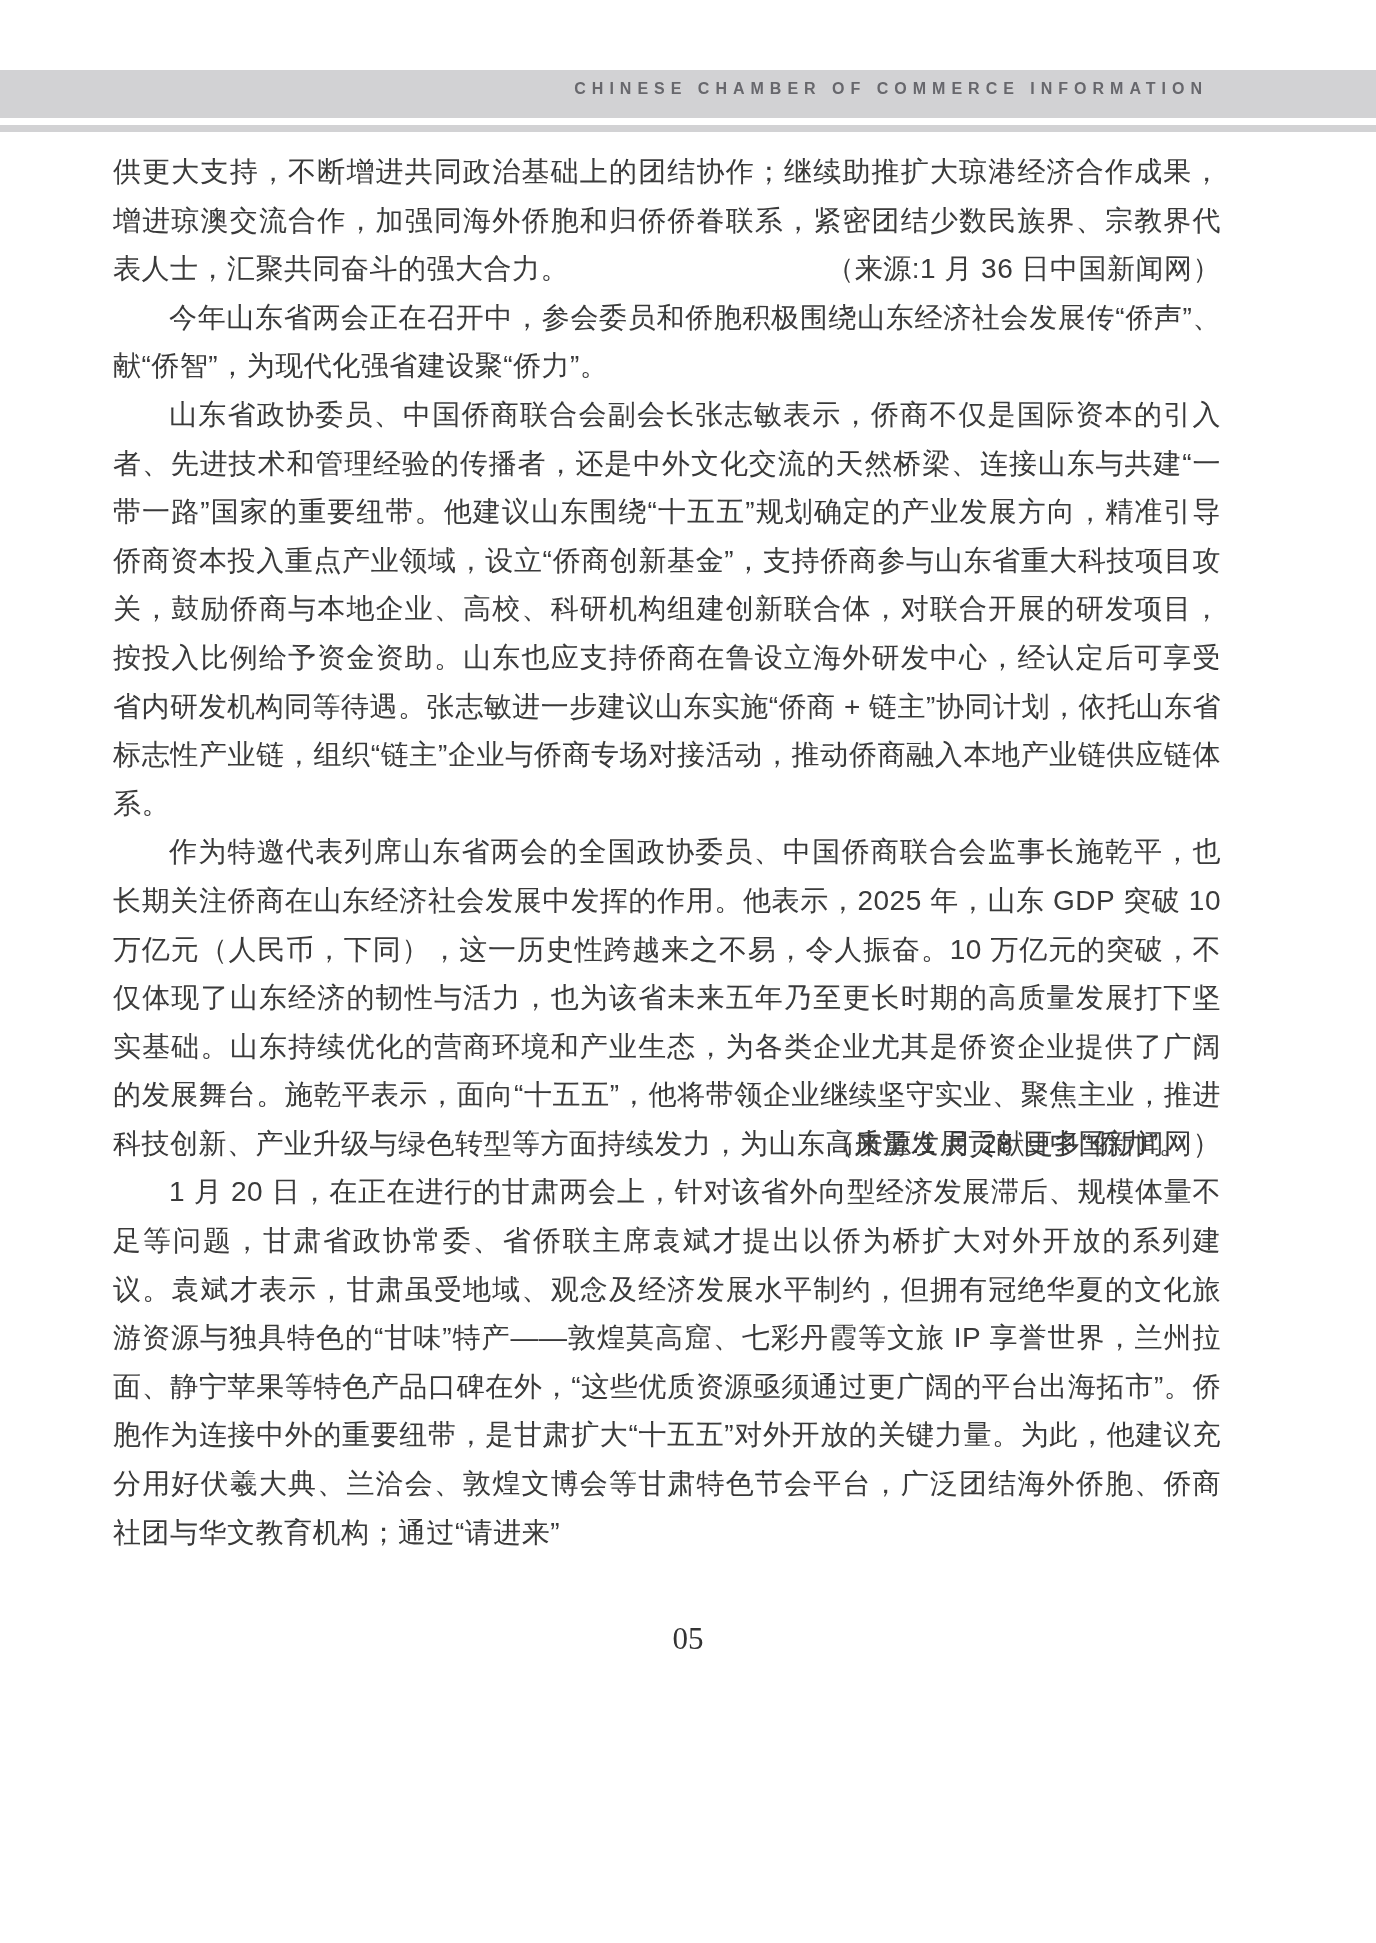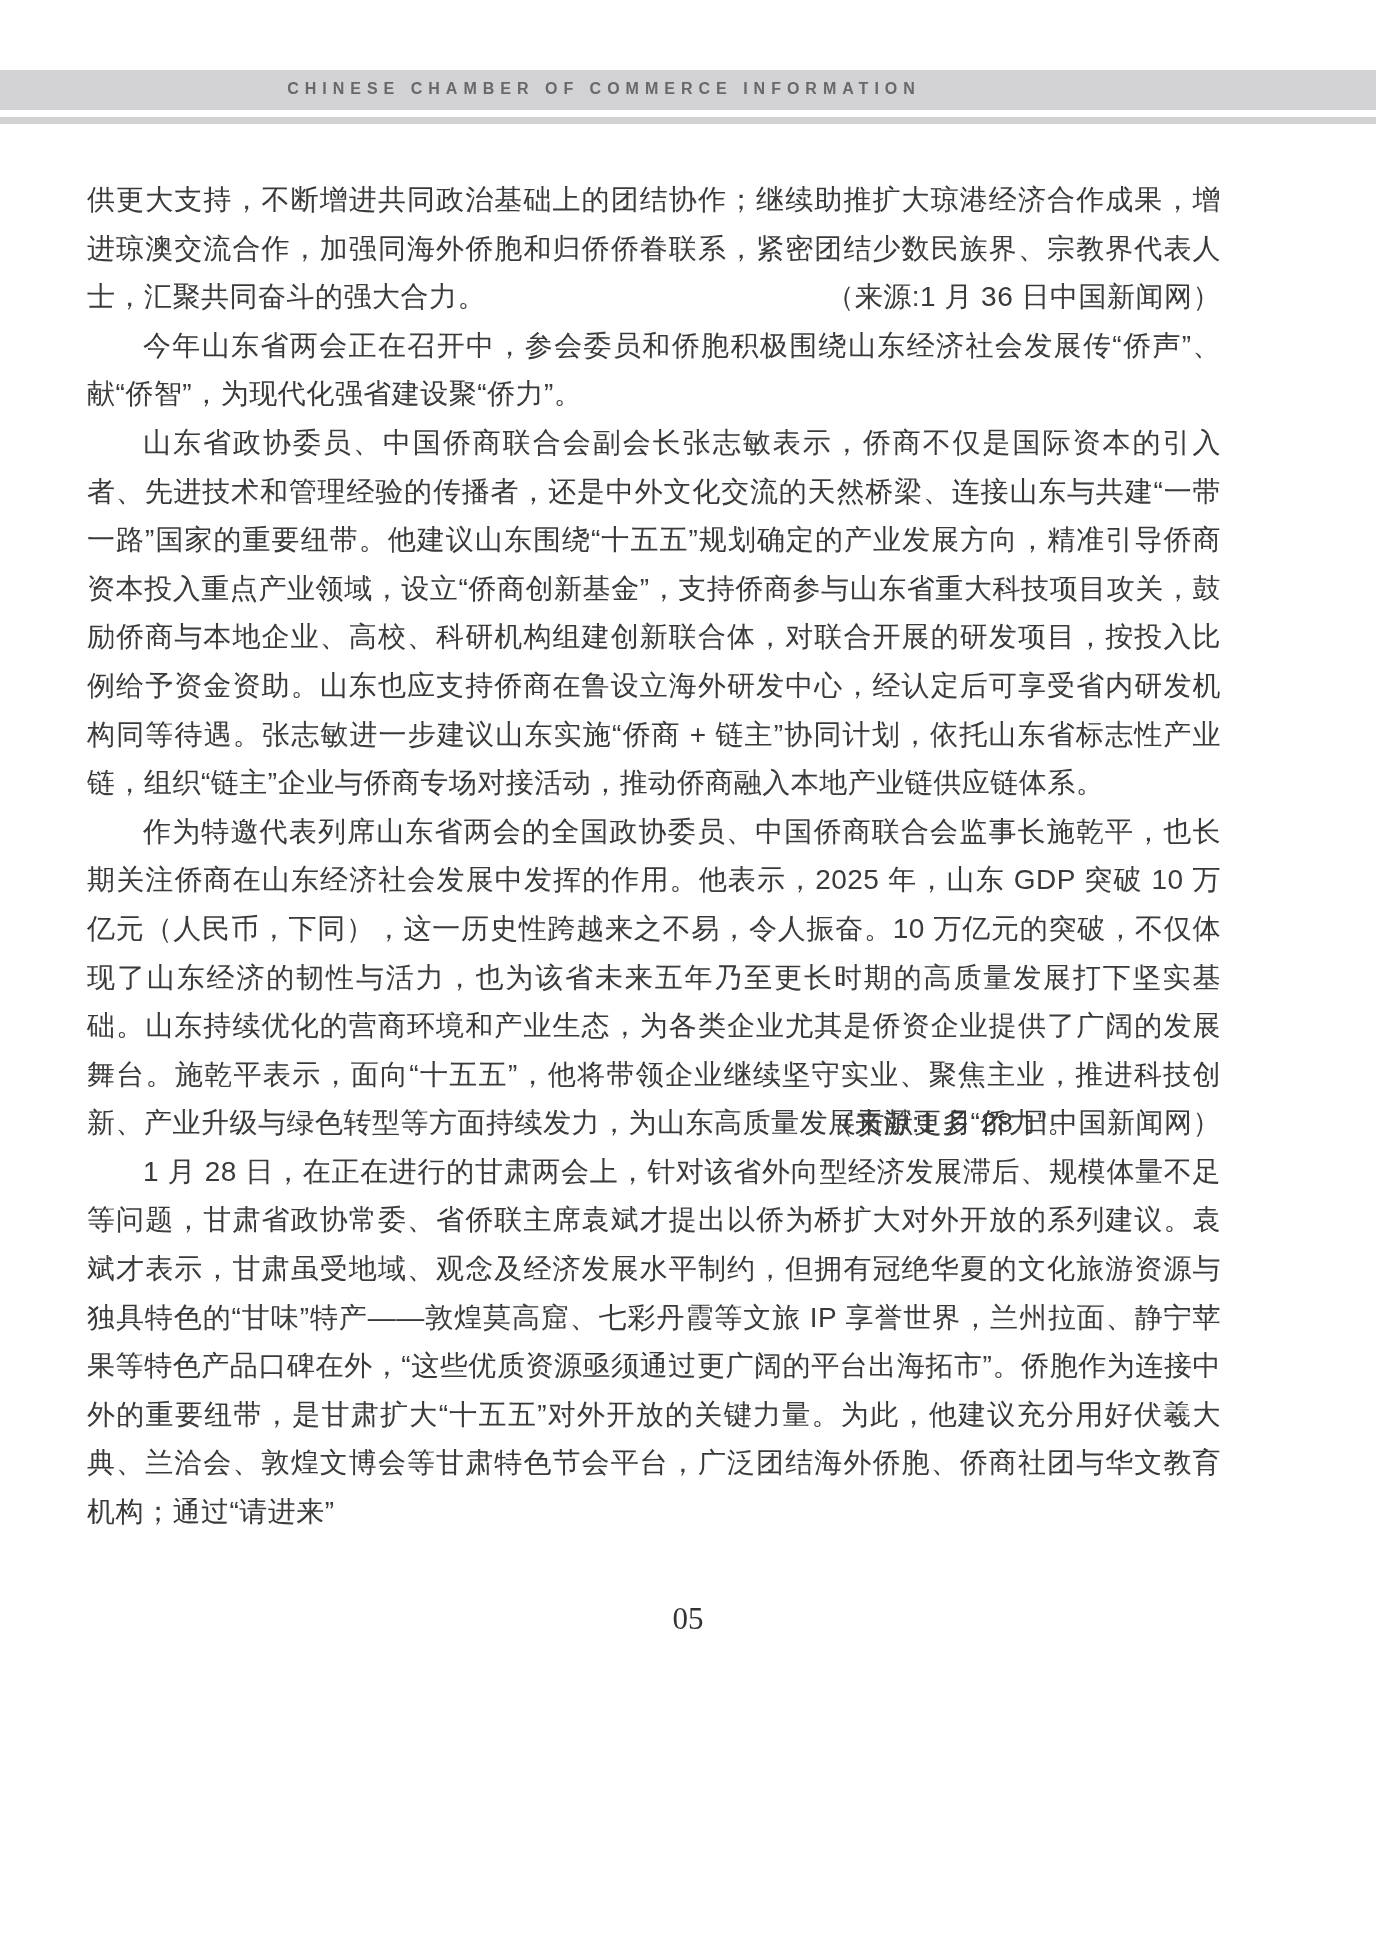--- a/index.html
+++ b/index.html
@@ -7,43 +7,43 @@
   body {
     width: 1376px;
     height: 1943px;
     overflow: hidden;
     font-family: "Liberation Sans", "DejaVu Sans", sans-serif;
     color: #3a3a3a;
   }
   
   .banner { padding-top: 70px; }
   .bar-main {
-    height: 40px;
+    height: 48px;
     background: #d2d2d4;
-    text-align: center;
+    text-align: right;
     padding-right: 168px;
   }
   .bar-main span {
     display: inline-block;
     line-height: 38px;
     font-size: 16px;
     font-weight: bold;
     letter-spacing: 6px;
     color: #67676c;
   }
   .bar-thin {
     height: 7px;
     background: #d2d2d4;
     margin-top: 7px;
   }
   
   .content {
-    padding-left: 87px;
+    padding-left: 113px;
     padding-right: 155px;
-    margin-top: 52px;
+    margin-top: 16px;
   }
   .body-text {
     font-size: 28px;
     line-height: 48.6px;
     text-align: justify;
     text-indent: 2em;
     color: #3a3a3a;
     letter-spacing: 0.5px;
   }
   .body-text.no-indent { text-indent: 0; }
@@ -92,20 +92,20 @@
   </section>
 
   <section>
     <p class="body-text">今年山东省两会正在召开中，参会委员和侨胞积极围绕山东经济社会发展传“侨声”、献“侨智”，为现代化强省建设聚“侨力”。</p>
     <p class="body-text">山东省政协委员、中国侨商联合会副会长张志敏表示，侨商不仅是国际资本的引入者、先进技术和管理经验的传播者，还是中外文化交流的天然桥梁、连接山东与共建“一带一路”国家的重要纽带。他建议山东围绕“十五五”规划确定的产业发展方向，精准引导侨商资本投入重点产业领域，设立“侨商创新基金”，支持侨商参与山东省重大科技项目攻关，鼓励侨商与本地企业、高校、科研机构组建创新联合体，对联合开展的研发项目，按投入比例给予资金资助。山东也应支持侨商在鲁设立海外研发中心，经认定后可享受省内研发机构同等待遇。张志敏进一步建议山东实施“侨商 + 链主”协同计划，依托山东省标志性产业链，组织“链主”企业与侨商专场对接活动，推动侨商融入本地产业链供应链体系。</p>
     <p class="body-text">作为特邀代表列席山东省两会的全国政协委员、中国侨商联合会监事长施乾平，也长期关注侨商在山东经济社会发展中发挥的作用。他表示，2025 年，山东 GDP 突破 10 万亿元（人民币，下同），这一历史性跨越来之不易，令人振奋。10 万亿元的突破，不仅体现了山东经济的韧性与活力，也为该省未来五年乃至更长时期的高质量发展打下坚实基础。山东持续优化的营商环境和产业生态，为各类企业尤其是侨资企业提供了广阔的发展舞台。施乾平表示，面向“十五五”，他将带领企业继续坚守实业、聚焦主业，推进科技创新、产业升级与绿色转型等方面持续发力，为山东高质量发展贡献更多“侨力”。</p>
     <div class="source-line">（来源:1 月 28 日中国新闻网）</div>
   </section>
 
   <section>
-    <p class="body-text">1 月 28 日，在正在进行的甘肃两会上，针对该省外向型经济发展滞后、规模体量不足等问题，甘肃省政协常委、省侨联主席袁斌才提出以侨为桥扩大对外开放的系列建议。袁斌才表示，甘肃虽受地域、观念及经济发展水平制约，但拥有冠绝华夏的文化旅游资源与独具特色的“甘味”特产——敦煌莫高窟、七彩丹霞等文旅 IP 享誉世界，兰州拉面、静宁苹果等特色产品口碑在外，“这些优质资源亟须通过更广阔的平台出海拓市”。侨胞作为连接中外的重要纽带，是甘肃扩大“十五五”对外开放的关键力量。为此，他建议充分用好伏羲大典、兰洽会、敦煌文博会等甘肃特色节会平台，广泛团结海外侨胞、侨商社团与华文教育机构；通过“请进来”</p>
+    <p class="body-text">1 月 20 日，在正在进行的甘肃两会上，针对该省外向型经济发展滞后、规模体量不足等问题，甘肃省政协常委、省侨联主席袁斌才提出以侨为桥扩大对外开放的系列建议。袁斌才表示，甘肃虽受地域、观念及经济发展水平制约，但拥有冠绝华夏的文化旅游资源与独具特色的“甘味”特产——敦煌莫高窟、七彩丹霞等文旅 IP 享誉世界，兰州拉面、静宁苹果等特色产品口碑在外，“这些优质资源亟须通过更广阔的平台出海拓市”。侨胞作为连接中外的重要纽带，是甘肃扩大“十五五”对外开放的关键力量。为此，他建议充分用好伏羲大典、兰洽会、敦煌文博会等甘肃特色节会平台，广泛团结海外侨胞、侨商社团与华文教育机构；通过“请进来”</p>
   </section>
 
 </main>
 
 <footer>
   <div class="page-number">05</div>
 </footer>
 
 </body></html>

